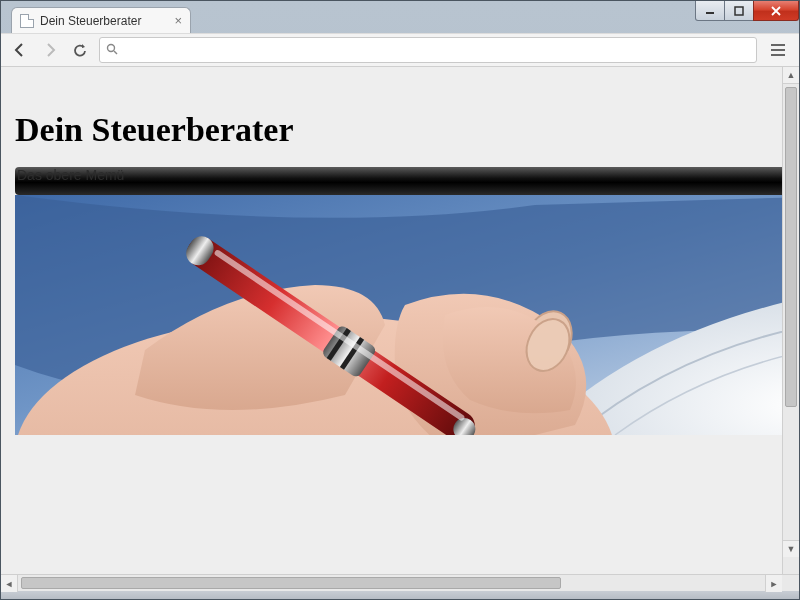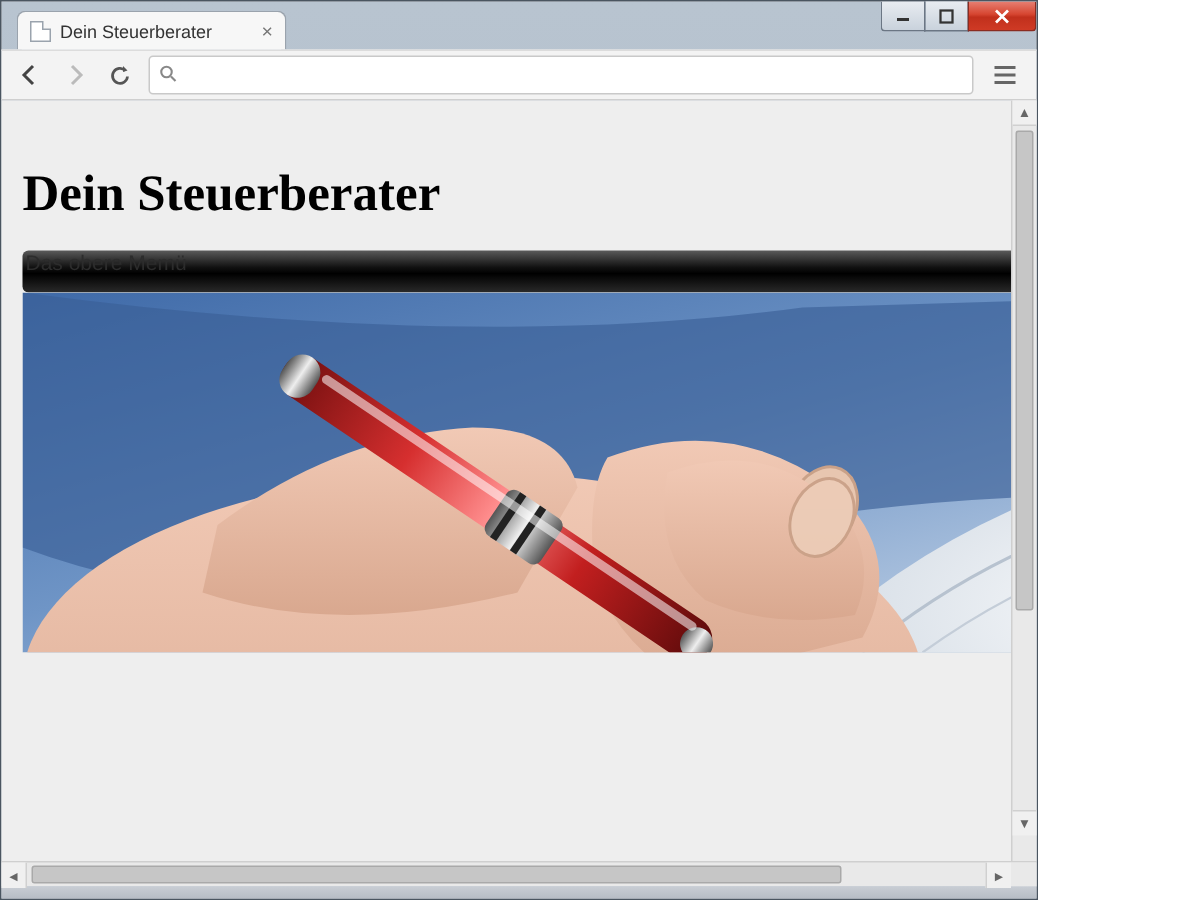--- a/index.html
+++ b/index.html
@@ -1,20 +1,20 @@
 <!DOCTYPE html>
 <html><head>
 <meta charset="utf-8">
 <style>
   * { margin: 0; padding: 0; box-sizing: border-box; }
   html, body { width: 800px; height: 600px; overflow: hidden; font-family: Arial, sans-serif; }
 
   
   .window-frame {
-    width: 692px; height: 600px;
+    width: 800px; height: 600px;
     background: linear-gradient(#b8c4d0, #aeb9c6);
     border: 1px solid #4a5560;
     position: relative;
     display: flex; flex-direction: column;
   }
   .titlebar {
     height: 28px;
     display: flex; justify-content: flex-end; align-items: flex-start;
     padding: 0;
   }

